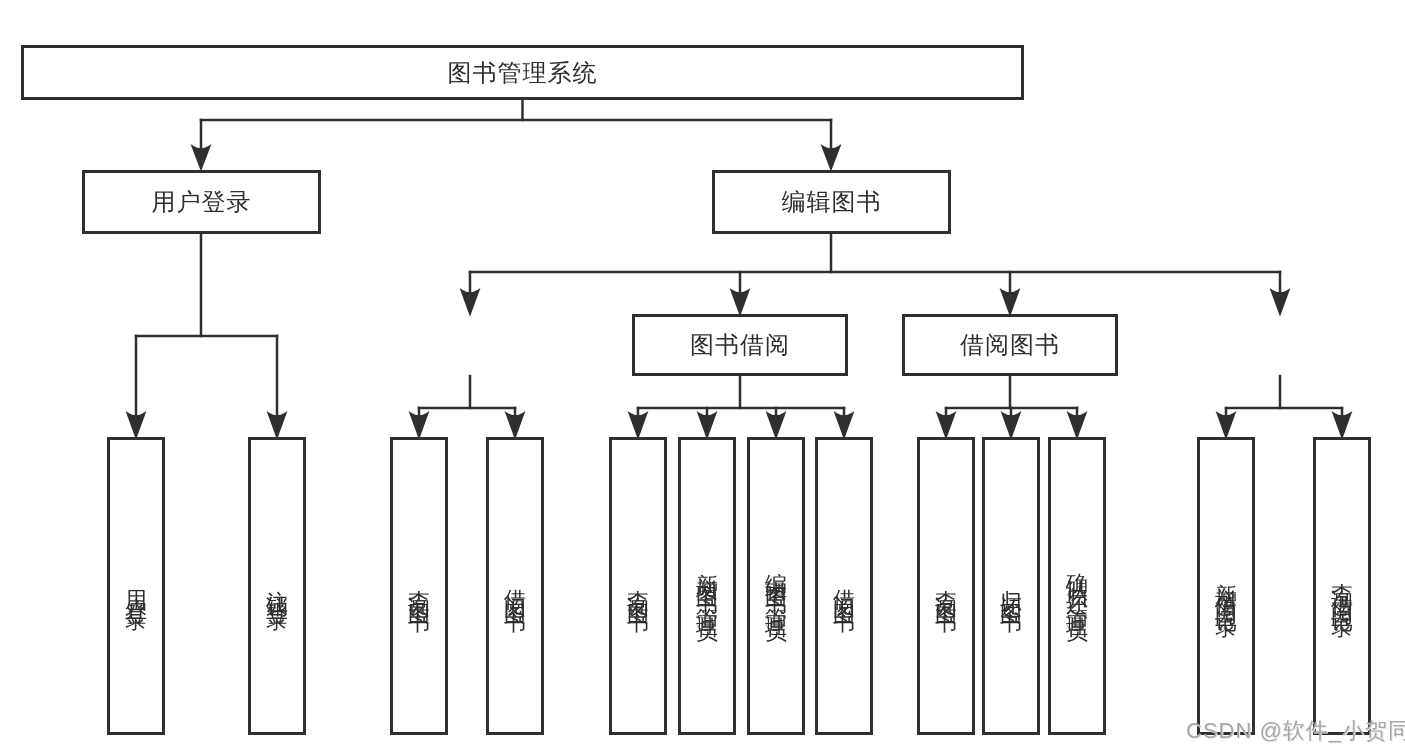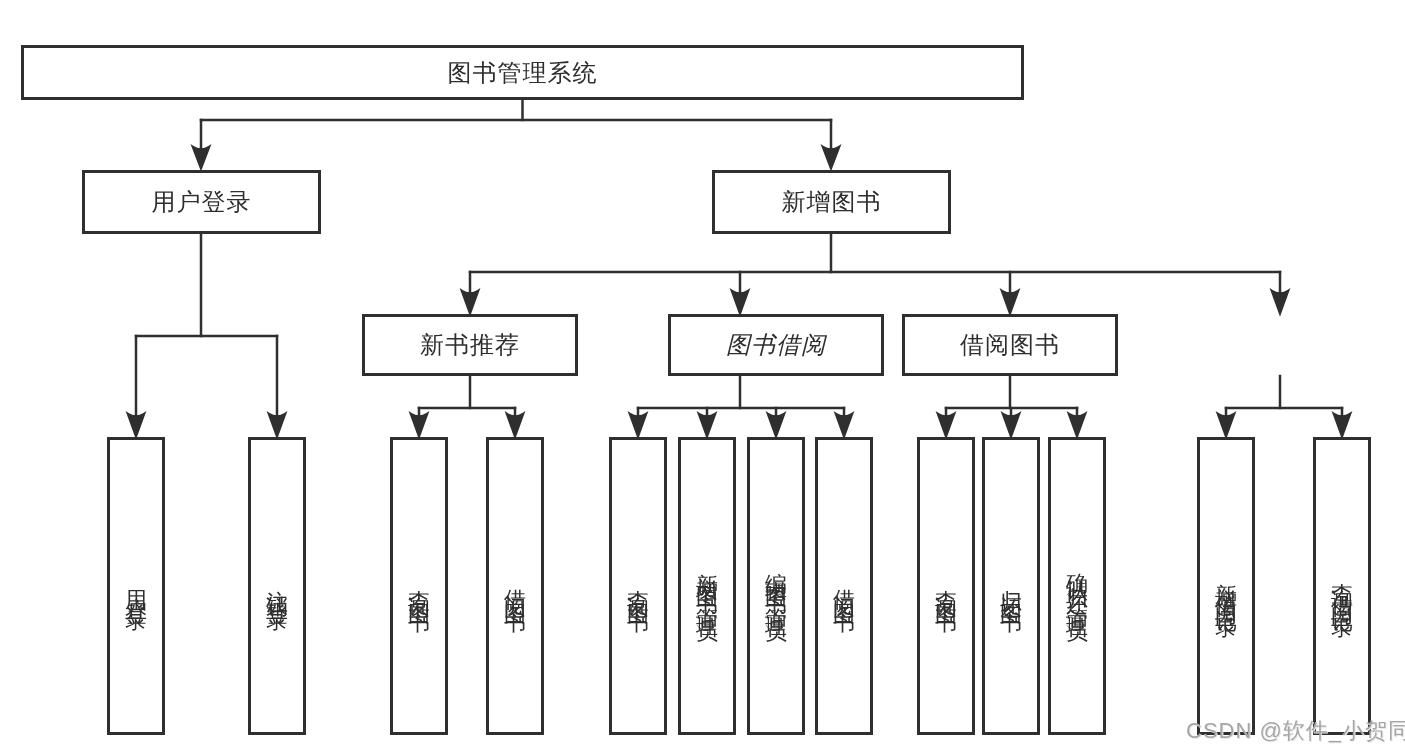--- a/index.html
+++ b/index.html
@@ -45,21 +45,21 @@
     text-orientation: mixed;
     font-size: 22px;
     letter-spacing: 7px;
   }
   
   .n-root      { left: 21px;   top: 13px;  width: 1003px; height: 55px; margin-top: 32px; }
   .n-l2-a      { left: 82px;   top: 170px; width: 239px;  height: 64px; }
   .n-l2-b      { left: 712px;  top: 170px; width: 239px;  height: 64px; }
   .n-l3        { top: 314px;   width: 216px; height: 62px; }
   .n-l3-1      { left: 362px; }
-  .n-l3-2      { left: 668px; font-style: italic; }
+  .n-l3-2      { left: 632px; }
   .n-l3-3      { left: 902px; }
   .n-l3-4      { left: 1172px; }
   .n-leaf      { top: 437px;  width: 58px; height: 298px; }
   .x-login     { left: 107px; }
   .x-logout    { left: 248px; }
   .x-nb1       { left: 390px; }
   .x-nb2       { left: 486px; }
   .x-bb1       { left: 609px; }
   .x-bb2       { left: 678px; }
   .x-bb3       { left: 747px; }
@@ -144,23 +144,22 @@
     <line x1="1226" y1="408" x2="1342" y2="408"></line>
     <line x1="1226" y1="408" x2="1226" y2="419"></line>
     <path d="M 1226 436 L 1218 414 Q 1226 419 1234 414 Z"></path>
     <line x1="1342" y1="408" x2="1342" y2="419"></line>
     <path d="M 1342 436 L 1334 414 Q 1342 419 1350 414 Z"></path>
   </svg>
 
   <div class="node h-node n-root">图书管理系统</div>
 
   <div class="node h-node n-l2-a">用户登录</div>
-  <div class="node h-node n-l2-b">新增图书</div>
+  <div class="node h-node n-l2-b">编辑图书</div>
 
-  <div class="node h-node n-l3 n-l3-1">新书推荐</div>
   <div class="node h-node n-l3 n-l3-2">图书借阅</div>
   <div class="node h-node n-l3 n-l3-3">借阅图书</div>
 
   <div class="node v-node n-leaf x-login">用户登录</div>
   <div class="node v-node n-leaf x-logout">注销登录</div>
 
   <div class="node v-node n-leaf x-nb1">查询图书</div>
   <div class="node v-node n-leaf x-nb2">借阅图书</div>
 
   <div class="node v-node n-leaf x-bb1">查询图书</div>

